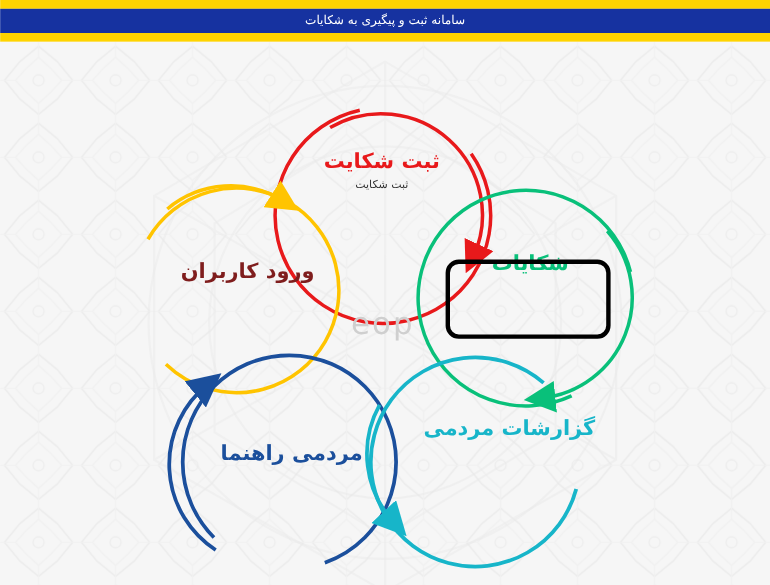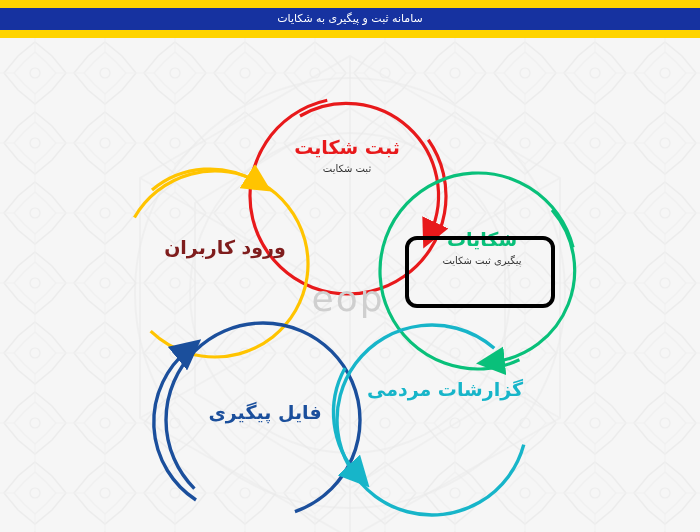--- a/index.html
+++ b/index.html
@@ -83,29 +83,29 @@
     font-weight: normal;
     font-size: 10px;
     color: #333;
     margin-top: 5px;
   }
 
   .lbl-complaint { color: #e8191b; font-size: 19px; left: 252px; top: 98px; width: 190px; text-align: center; }
   .lbl-follow    { color: #09c07a; font-size: 19px; left: 392px; top: 190px; width: 180px; }
   .lbl-login     { color: #7f1d1d; font-size: 19px; left: 130px; top: 198px; width: 190px; }
   .lbl-guide     { color: #1b4f9c; font-size: 19px; left: 170px; top: 363px; width: 190px; }
-  .lbl-reports   { color: #17b5c9; font-size: 19px; left: 350px; top: 340px; width: 190px; }
+  .lbl-reports   { color: #17b5c9; font-size: 19px; left: 368px; top: 340px; width: 190px; }
 
   .watermark {
     position: absolute;
     left: 283px;
     top: 240px;
     width: 130px;
     text-align: center;
-    font-size: 36px;
+    font-size: 28px;
     color: #cfcfcf;
     letter-spacing: 2px;
     font-family: "DejaVu Sans", "Liberation Sans", sans-serif;
   }
 
   .highlight-box {
     position: absolute;
     left: 405px;
     top: 198px;
     width: 150px;
@@ -200,29 +200,28 @@
     <div class="watermark">eop</div>
 
     
     <div class="label lbl-complaint">
       <span>ثبت شکایت</span>
       <span class="sub">ثبت شکایت</span>
     </div>
 
     <div class="label lbl-follow">
       <span>شکایات</span>
-      <span class="sub">پیگیری ثبت شکایت</span>
     </div>
 
     <div class="label lbl-login">
       <span>ورود کاربران</span>
     </div>
 
     <div class="label lbl-guide">
-      <span>فایل پیگیری</span>
+      <span>مردمی راهنما</span>
     </div>
 
     <div class="label lbl-reports">
       <span>گزارشات مردمی</span>
     </div>
 
     
     <div class="highlight-box"></div>
   </div>
 

